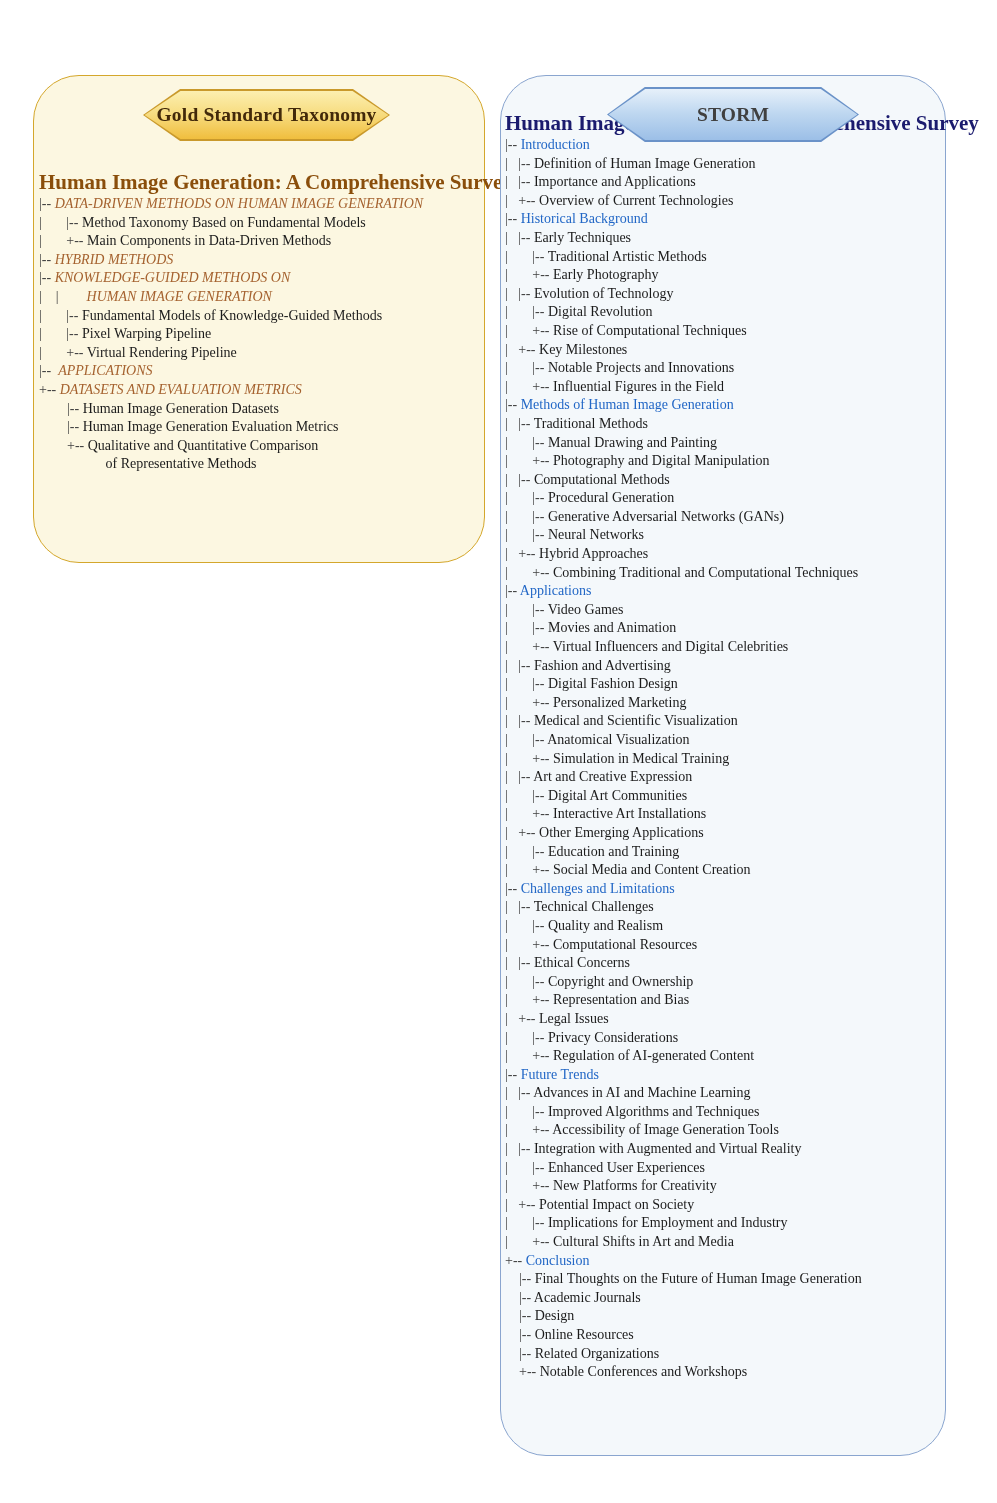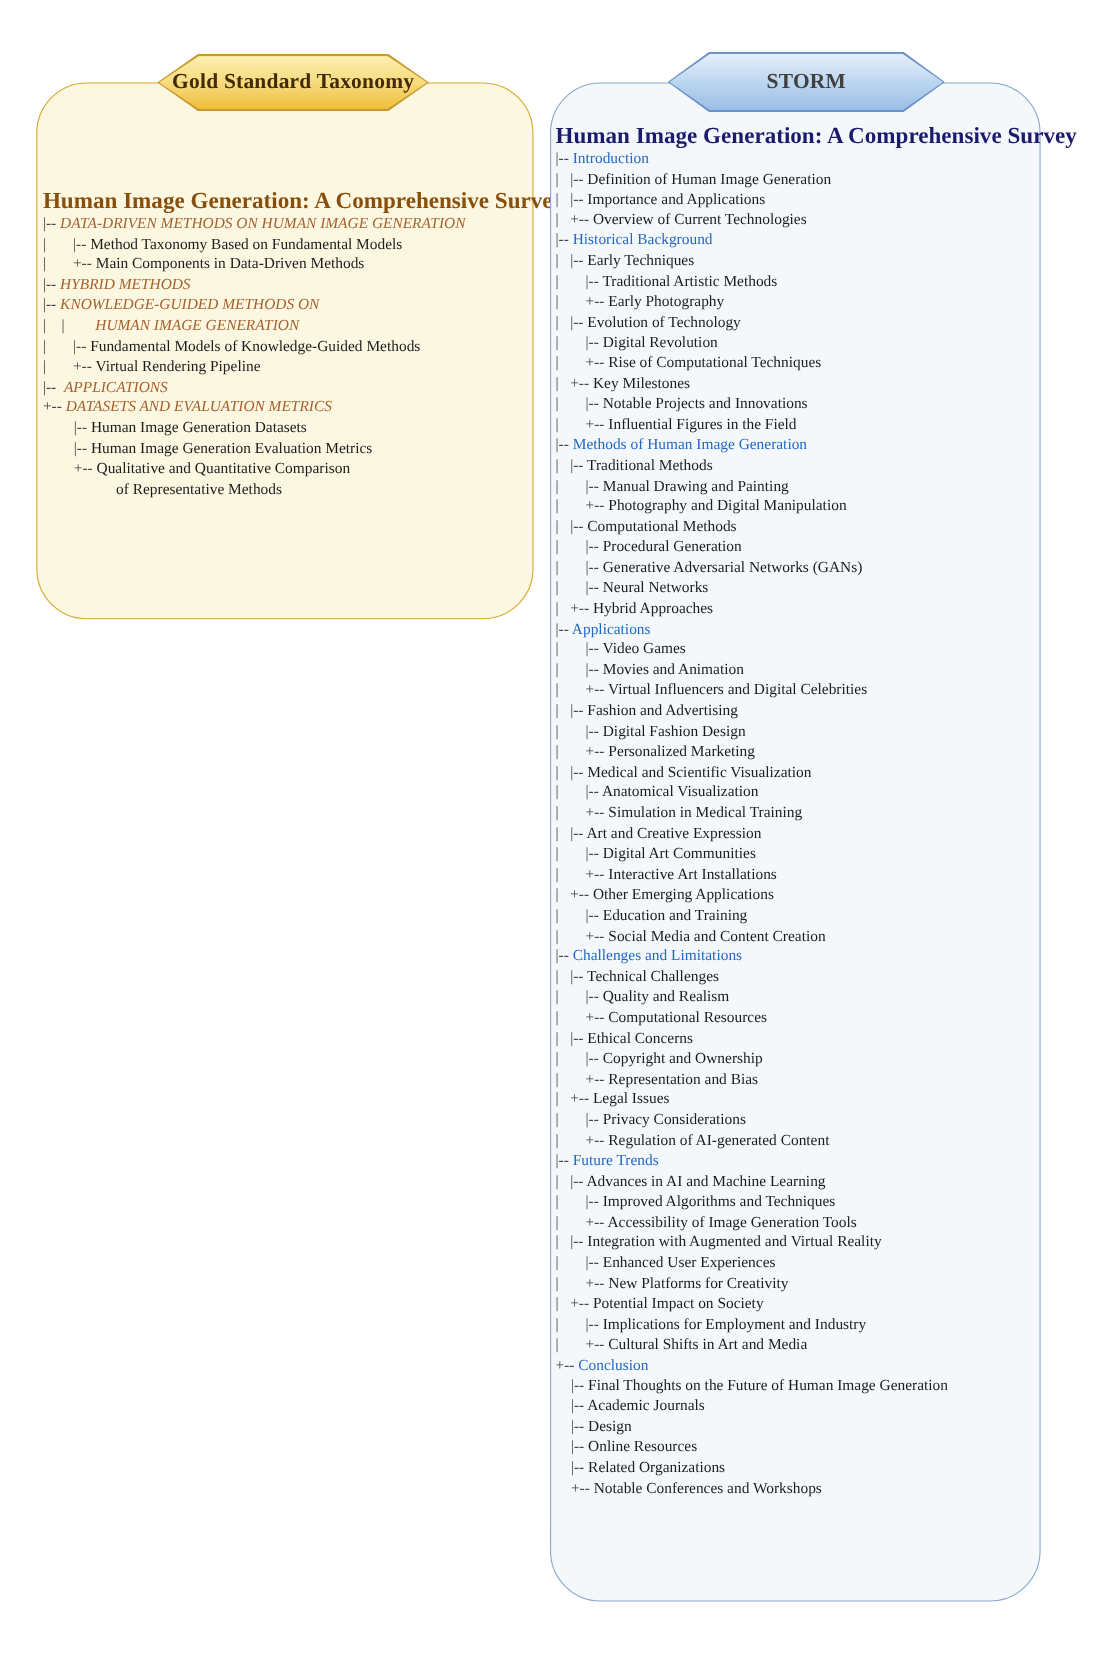--- a/index.html
+++ b/index.html
@@ -22,21 +22,21 @@
   .panel.left  .panel-title{color:#8A4E0B;}
   .panel.right .panel-title{color:#1B1B6E;}
 
   .tree{}
   .tree-line{white-space:pre;font-size:14px;line-height:18.6px;color:#1B1B1B;}
   .tree-line .prefix{color:#3F3F3F;}
   .panel.left  .label.section{font-style:italic;color:#A5622F;}
   .panel.right .label.section{color:#2267C6;}
   .label.plain{color:#1B1B1B;}
 
-  .badge{position:absolute;z-index:3;}
+  .badge{position:absolute;z-index:3;margin-top:40px;}
   .hex-border{position:absolute;inset:0;
     clip-path:polygon(15% 0,85% 0,100% 50%,85% 100%,15% 100%,0 50%);}
   .hex-fill{position:absolute;inset:1.6px;
     clip-path:polygon(15% 0,85% 0,100% 50%,85% 100%,15% 100%,0 50%);}
   .badge-text{position:relative;z-index:2;display:flex;align-items:center;justify-content:center;
     height:100%;font-weight:bold;font-size:19.5px;letter-spacing:.2px;}
   .badge.gold{left:143px;top:49px;width:247px;height:52px;}
   .badge.gold .hex-border{background:#C9992B;}
   .badge.gold .hex-fill{background:linear-gradient(180deg,#FCEFB0 0%,#F7DC80 48%,#F0BE3E 100%);}
   .badge.gold .badge-text{color:#42290A;}
@@ -63,20 +63,21 @@
 <section class="panel left">
   <h2 class="panel-title">Human Image Generation: A Comprehensive Survey</h2>
   <div class="tree" id="left-tree">
       <div class="tree-line"><span class="prefix">|-- </span><span class="label section">DATA-DRIVEN METHODS ON HUMAN IMAGE GENERATION</span></div>
       <div class="tree-line"><span class="prefix">|       |-- </span><span class="label plain">Method Taxonomy Based on Fundamental Models</span></div>
       <div class="tree-line"><span class="prefix">|       +-- </span><span class="label plain">Main Components in Data-Driven Methods</span></div>
       <div class="tree-line"><span class="prefix">|-- </span><span class="label section">HYBRID METHODS</span></div>
       <div class="tree-line"><span class="prefix">|-- </span><span class="label section">KNOWLEDGE-GUIDED METHODS ON</span></div>
       <div class="tree-line"><span class="prefix">|    |        </span><span class="label section">HUMAN IMAGE GENERATION</span></div>
       <div class="tree-line"><span class="prefix">|       |-- </span><span class="label plain">Fundamental Models of Knowledge-Guided Methods</span></div>
+      <div class="tree-line"><span class="prefix">|       |-- </span><span class="label plain">Pixel Warping Pipeline</span></div>
       <div class="tree-line"><span class="prefix">|       +-- </span><span class="label plain">Virtual Rendering Pipeline</span></div>
       <div class="tree-line"><span class="prefix">|--  </span><span class="label section">APPLICATIONS</span></div>
       <div class="tree-line"><span class="prefix">+-- </span><span class="label section">DATASETS AND EVALUATION METRICS</span></div>
       <div class="tree-line"><span class="prefix">        |-- </span><span class="label plain">Human Image Generation Datasets</span></div>
       <div class="tree-line"><span class="prefix">        |-- </span><span class="label plain">Human Image Generation Evaluation Metrics</span></div>
       <div class="tree-line"><span class="prefix">        +-- </span><span class="label plain">Qualitative and Quantitative Comparison</span></div>
       <div class="tree-line"><span class="prefix">                   </span><span class="label plain">of Representative Methods</span></div>
     </div>
 </section>
 
@@ -99,20 +100,21 @@
       <div class="tree-line"><span class="prefix">|       +-- </span><span class="label plain">Influential Figures in the Field</span></div>
       <div class="tree-line"><span class="prefix">|-- </span><span class="label section">Methods of Human Image Generation</span></div>
       <div class="tree-line"><span class="prefix">|   |-- </span><span class="label plain">Traditional Methods</span></div>
       <div class="tree-line"><span class="prefix">|       |-- </span><span class="label plain">Manual Drawing and Painting</span></div>
       <div class="tree-line"><span class="prefix">|       +-- </span><span class="label plain">Photography and Digital Manipulation</span></div>
       <div class="tree-line"><span class="prefix">|   |-- </span><span class="label plain">Computational Methods</span></div>
       <div class="tree-line"><span class="prefix">|       |-- </span><span class="label plain">Procedural Generation</span></div>
       <div class="tree-line"><span class="prefix">|       |-- </span><span class="label plain">Generative Adversarial Networks (GANs)</span></div>
       <div class="tree-line"><span class="prefix">|       |-- </span><span class="label plain">Neural Networks</span></div>
       <div class="tree-line"><span class="prefix">|   +-- </span><span class="label plain">Hybrid Approaches</span></div>
+      <div class="tree-line"><span class="prefix">|       +-- </span><span class="label plain">Combining Traditional and Computational Techniques</span></div>
       <div class="tree-line"><span class="prefix">|-- </span><span class="label section">Applications</span></div>
       <div class="tree-line"><span class="prefix">|       |-- </span><span class="label plain">Video Games</span></div>
       <div class="tree-line"><span class="prefix">|       |-- </span><span class="label plain">Movies and Animation</span></div>
       <div class="tree-line"><span class="prefix">|       +-- </span><span class="label plain">Virtual Influencers and Digital Celebrities</span></div>
       <div class="tree-line"><span class="prefix">|   |-- </span><span class="label plain">Fashion and Advertising</span></div>
       <div class="tree-line"><span class="prefix">|       |-- </span><span class="label plain">Digital Fashion Design</span></div>
       <div class="tree-line"><span class="prefix">|       +-- </span><span class="label plain">Personalized Marketing</span></div>
       <div class="tree-line"><span class="prefix">|   |-- </span><span class="label plain">Medical and Scientific Visualization</span></div>
       <div class="tree-line"><span class="prefix">|       |-- </span><span class="label plain">Anatomical Visualization</span></div>
       <div class="tree-line"><span class="prefix">|       +-- </span><span class="label plain">Simulation in Medical Training</span></div>

